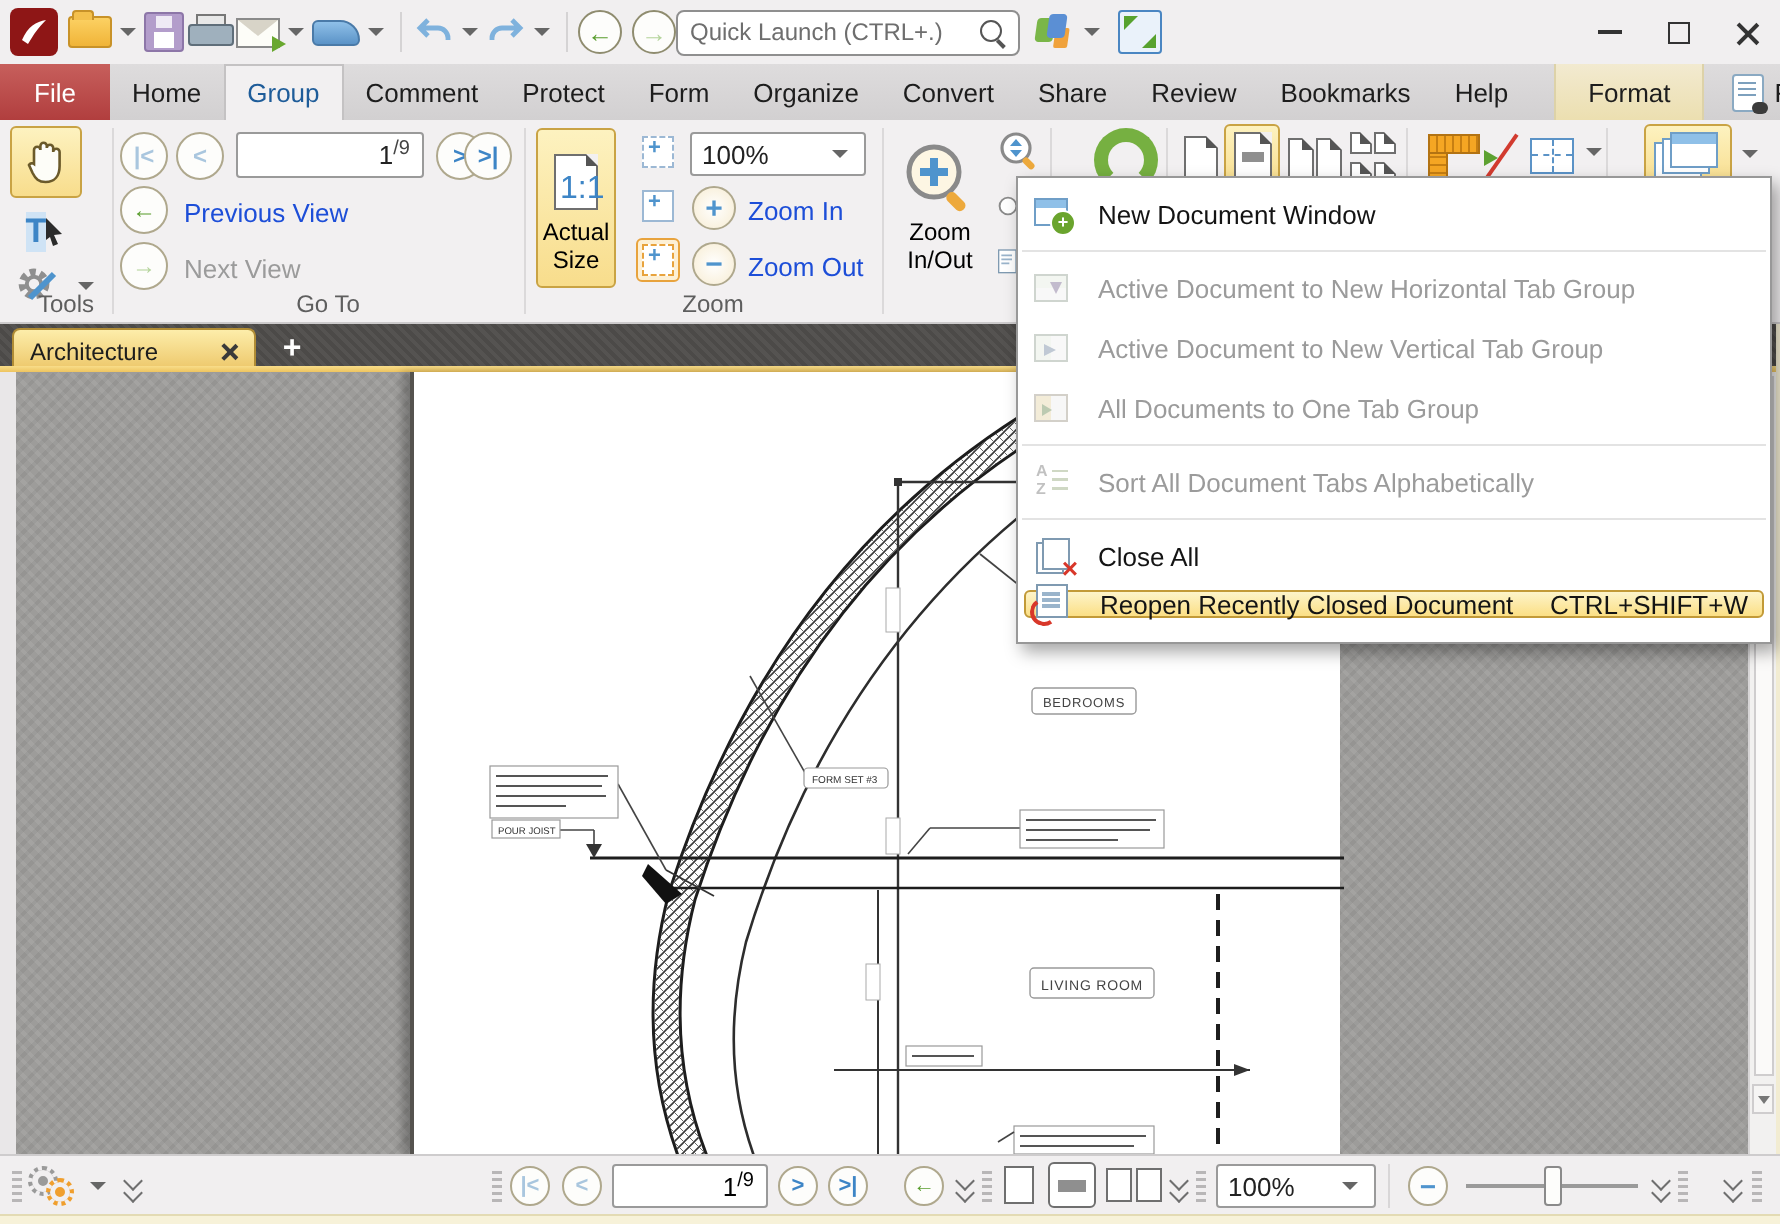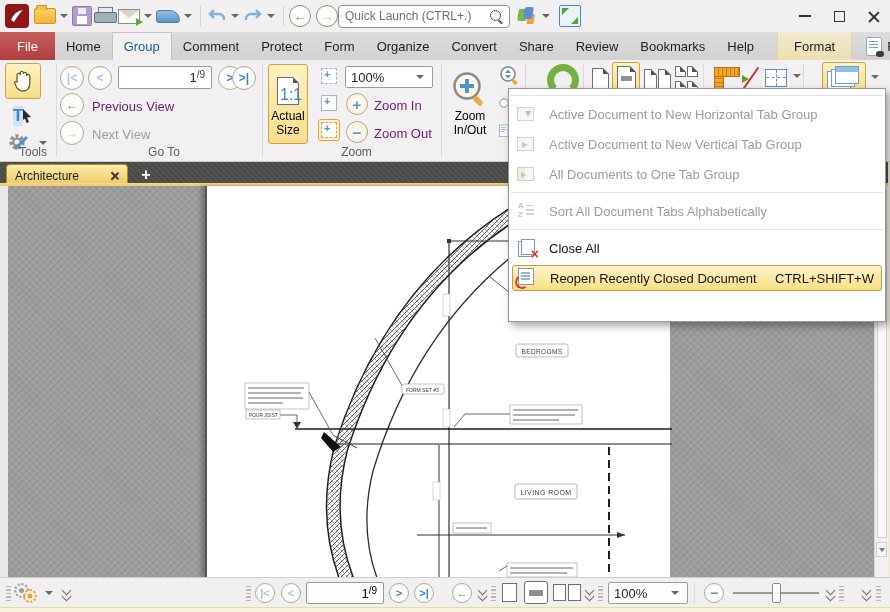--- a/index.html
+++ b/index.html
@@ -63,21 +63,21 @@
 
   
   #ribbon-bar { position:absolute; left:0; top:60px; width:890px; height:102px; background:#f2f0f1; border-bottom:1px solid #cdcbcc; }
   .vsep { position:absolute; top:4px; bottom:4px; width:1px; background:#dbd9da; }
   .grp-label { position:absolute; bottom:2px; font-size:12px; color:#5e5e5e; text-align:center;padding-left:10px; }
   .hl { background:linear-gradient(#fdf2c0,#f8dd8c); border:1px solid #c9a344; border-radius:3px; }
   .btn-flat { display:flex; align-items:center; justify-content:center; position:absolute; }
   .circle-btn { width:24px; height:24px; border-radius:50%; background:#fdfdfb; border:1.4px solid #afa88d; display:flex; align-items:center; justify-content:center; position:absolute; font-weight:bold; font-size:12px; }
   .pagefield { position:absolute; height:23px; background:#fff; border:1px solid #9a9a9a; border-radius:2px; display:flex; align-items:center; justify-content:flex-end; padding:0 6px; font-size:13px; color:#222; }
   .pagefield .tot { font-size:10px; color:#444; position:relative; top:-3px; }
-  .lbl13 { font-size:13px; color:#701a75; }
+  .lbl13 { font-size:13px; color:#1d4ed8; }
   .lbl13.dis { color:#9b9b9b; }
   .combo { position:absolute; height:22px; background:#fff; border:1px solid #9a9a9a; border-radius:2px; display:flex; align-items:center; padding:0 5px; font-size:13px; color:#222; }
   .combo .caret { margin-left:auto; }
   .plusminus { width:22px; height:22px; border-radius:50%; border:1.4px solid #afa88d; background:radial-gradient(#fff,#f7ecd2); display:flex; align-items:center; justify-content:center; font-weight:bold; font-size:15px; color:#4f94cd; }
   .smsq { position:absolute; width:22px; height:22px; border:1px solid transparent; border-radius:3px; display:flex; align-items:center; justify-content:center; }
   .ico-fit { width:16px; height:16px; border:1px dashed #9cb8d4; position:relative; background:#fff; }
   .ico-fit::before { content:"+"; position:absolute; left:2px; top:-1px; color:#4f94cd; font-weight:bold; font-size:11px; }
   .pg { background:#fff; border:1px solid #6f6f6f; position:relative; }
   .pg::after { content:""; position:absolute; right:-1px; top:-1px; width:0; height:0; border-top:6px solid #f2f0f1; border-left:6px solid #555; }
   .ruler-ico { width:24px; height:22px; position:relative; }
@@ -117,21 +117,21 @@
   #win-right { position:absolute; right:0; top:162px; width:2px; bottom:0; background:#f2ecd2; }
 
   
   #menu { position:absolute; left:508px; top:88px; width:378px; height:234px; background:#fff; border:1px solid #989898; box-shadow:3px 4px 8px rgba(0,0,0,.35); padding-top:3px; z-index:50; }
   .mi { display:flex; align-items:center; height:30px; padding:0 9px 0 8px; font-size:13px; color:#141414; }
   .mi.dis { color:#9b9b9b; }
   .mi .mi-ico { width:22px; height:18px; position:relative; margin-right:10px; flex:none; }
   .mi.dis .mi-ico { filter:grayscale(.5); opacity:.55; }
   .mi-shortcut { margin-left:auto; font-size:13px; color:#141414; }
   .msep { height:1px; background:#e3e3e3; margin:3px 2px; }
-  .mi.hlrow { height:26px; margin:2px 3px 0 3px; padding:0 7px 0 5px; background:linear-gradient(#fdf4ca,#fbdf85); border:1px solid #c29a38; border-radius:3px; }
+  .mi.hlrow { height:14px; margin:2px 3px 0 3px; padding:0 7px 0 5px; background:linear-gradient(#fdf4ca,#fbdf85); border:1px solid #c29a38; border-radius:3px; }
   .ico-winnew { width:17px; height:14px; border:1px solid #6f9ec7; background:#fff; position:absolute; top:1px; }
   .ico-winnew::before { content:""; position:absolute; left:0; top:0; right:0; height:4px; background:#8fc0e8; }
   .ico-winnew::after { content:"+"; position:absolute; right:-5px; bottom:-6px; width:11px; height:11px; border-radius:50%; background:#6aa42d; border:1px solid #fff; color:#fff; font:bold 9px/10px "Liberation Sans",sans-serif; text-align:center; }
   .ico-tgh { width:17px; height:14px; border:1px solid #9fb89f; background:linear-gradient(#e7f2e0 50%, #f4f4f4 50%); position:absolute; top:2px; }
   .ico-tgh::after { content:""; position:absolute; left:7px; top:3px; width:0; height:0; border-left:3.5px solid transparent; border-right:3.5px solid transparent; border-top:6px solid #9b7fc0; }
   .ico-tgv { width:17px; height:14px; border:1px solid #9fb89f; background:linear-gradient(90deg,#e7f2e0 50%, #f4f4f4 50%); position:absolute; top:2px; }
   .ico-tgv::after { content:""; position:absolute; left:4px; top:3.5px; width:0; height:0; border-top:3.5px solid transparent; border-bottom:3.5px solid transparent; border-left:6px solid #7fa0c8; }
   .ico-onegrp { width:17px; height:14px; border:1px solid #b5ab90; background:linear-gradient(90deg,#f6dd96 50%, #f1f1f1 50%); position:absolute; top:2px; }
   .ico-onegrp::after { content:""; position:absolute; left:3px; top:4px; width:0; height:0; border-top:3px solid transparent; border-bottom:3px solid transparent; border-left:5px solid #77a84f; box-shadow:6px 2px 0 -3px #77a84f; }
   .ico-sortaz { position:absolute; top:0; width:22px; height:18px; font:bold 8px/8px "Liberation Sans",sans-serif; color:#8f8f8f; }
@@ -495,20 +495,26 @@
     </svg>
   </div>
   <div id="vscroll">
     <div class="thumb"></div>
     <div class="sbtn"></div>
   </div>
 </div>
 <div id="win-right"></div>
 
 <div id="menu">
+  <div class="mi">
+    <span class="mi-ico">
+        <span class="ico-winnew"></span>
+      </span>
+    <span>New Document Window</span>
+  </div>
   <div class="msep"></div>
   <div class="mi dis">
     <span class="mi-ico">
         <span class="ico-tgh"></span>
       </span>
     <span>Active Document to New Horizontal Tab Group</span>
   </div>
   <div class="mi dis">
     <span class="mi-ico">
         <span class="ico-tgv"></span>

